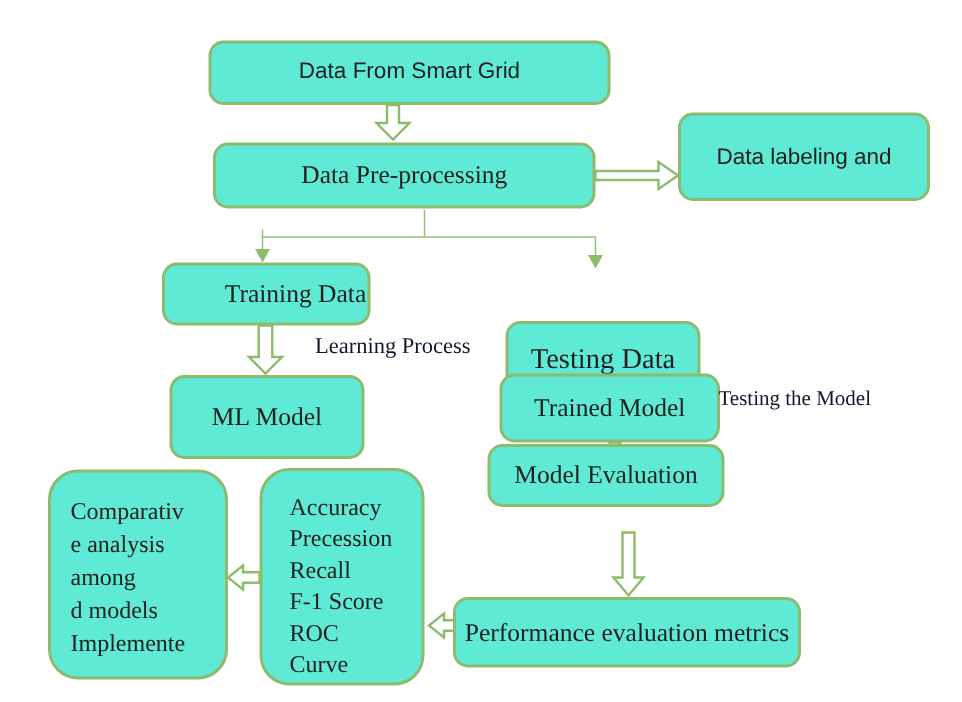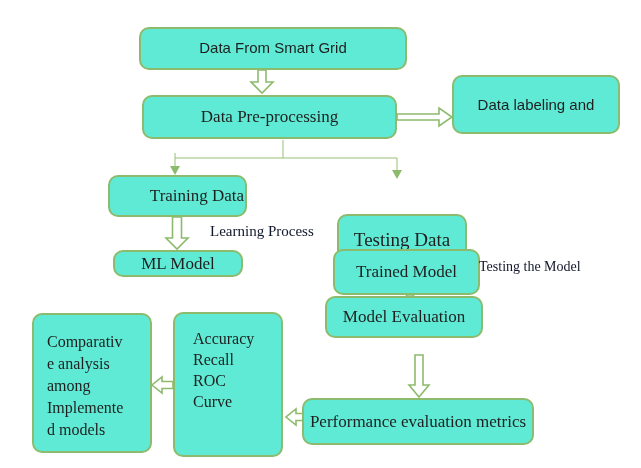--- a/index.html
+++ b/index.html
@@ -22,28 +22,29 @@
     justify-content:center;
     text-align:center;
     line-height:1.25;
   }
   .sans{font-family:"Liberation Sans", sans-serif;}
   .multiline{
     flex-direction:column;
     align-items:flex-start;
     justify-content:flex-start;
     text-align:right;
+    border-radius:20px;
   }
   
   #node-smart-grid      {left:139px;top:27px;width:268px;height:43px;font-size:15px;}
   #node-preprocessing   {left:142px;top:95px;width:255px;height:44px;font-size:17px;}
   #node-labeling        {left:452px;top:75px;width:168px;height:59px;font-size:15px;line-height:23px;}
   #node-training        {left:108px;top:175px;width:139px;height:42px;font-size:17px;padding-left:39px;}
   #node-testing         {left:337px;top:180px;width:130px;height:52px;font-size:19px;margin-top:34px;}
-  #node-ml-model        {left:113px;top:250px;width:130px;height:27px;font-size:17px;}
+  #node-ml-model        {left:113px;top:250px;width:130px;height:56px;font-size:17px;}
   #node-trained-model   {left:333px;top:249px;width:147px;height:46px;font-size:17px;}
   #node-model-evaluation{left:325px;top:296px;width:158px;height:42px;font-size:17px;}
   #node-performance     {left:302px;top:398px;width:232px;height:47px;font-size:17px;}
   #node-comparative     {left:32px; top:313px;width:120px;height:140px;font-size:16px;line-height:22px;padding:16px 6px 0 13px;}
   #node-metrics         {left:173px;top:312px;width:110px;height:145px;font-size:16px;line-height:21px;padding:14px 4px 0 18px;}
   .edge-label{
     position:absolute;
     color:#0f172a;
     white-space:nowrap;
   }
@@ -114,27 +115,29 @@
   </div>
 
   <div class="box" id="node-performance">
     <span>Performance evaluation metrics</span>
   </div>
 
   <div class="box multiline" id="node-comparative">
     <div>Comparativ</div>
     <div>e analysis</div>
     <div>among</div>
+    <div>d models</div>
     <div>Implemente</div>
-    <div>d models</div>
   </div>
 
   <div class="box multiline" id="node-metrics">
     <div>Accuracy</div>
+    <div>Precession</div>
     <div>Recall</div>
+    <div>F-1 Score</div>
     <div>ROC</div>
     <div>Curve</div>
   </div>
 
   <div class="edge-label" id="label-learning-process">Learning Process</div>
   <div class="edge-label" id="label-testing-model">Testing the Model</div>
 
 </div>
 
 </body></html>

